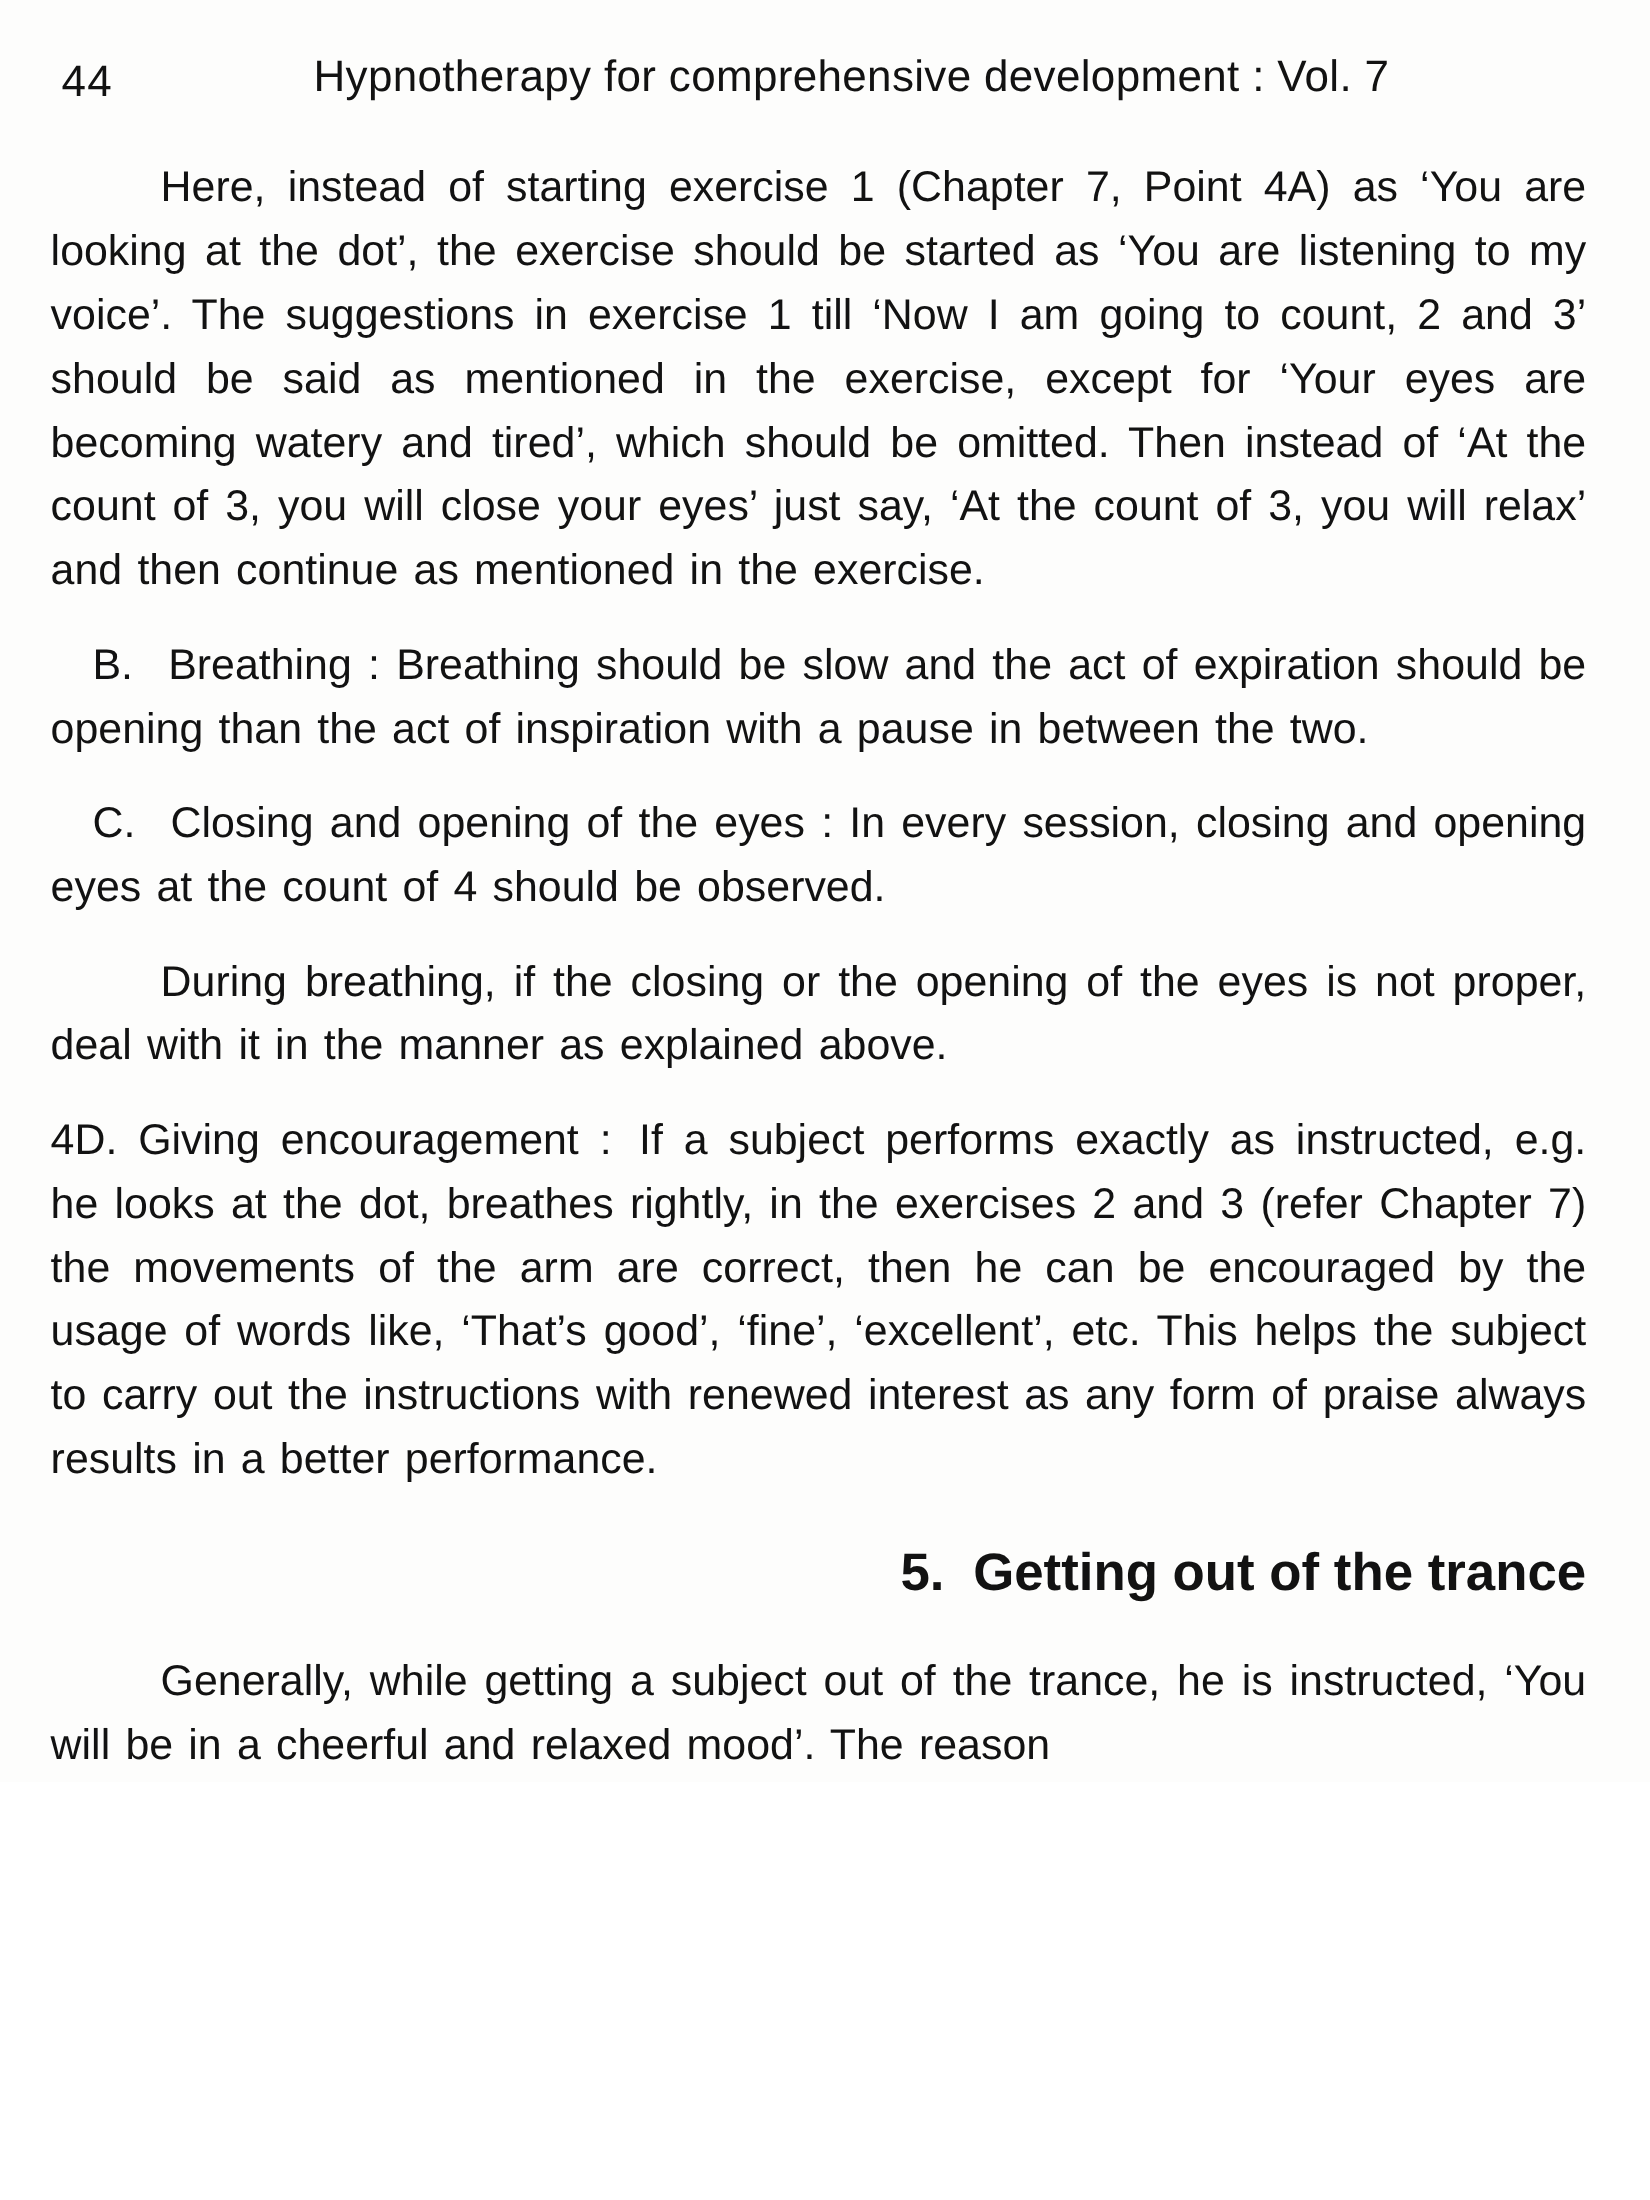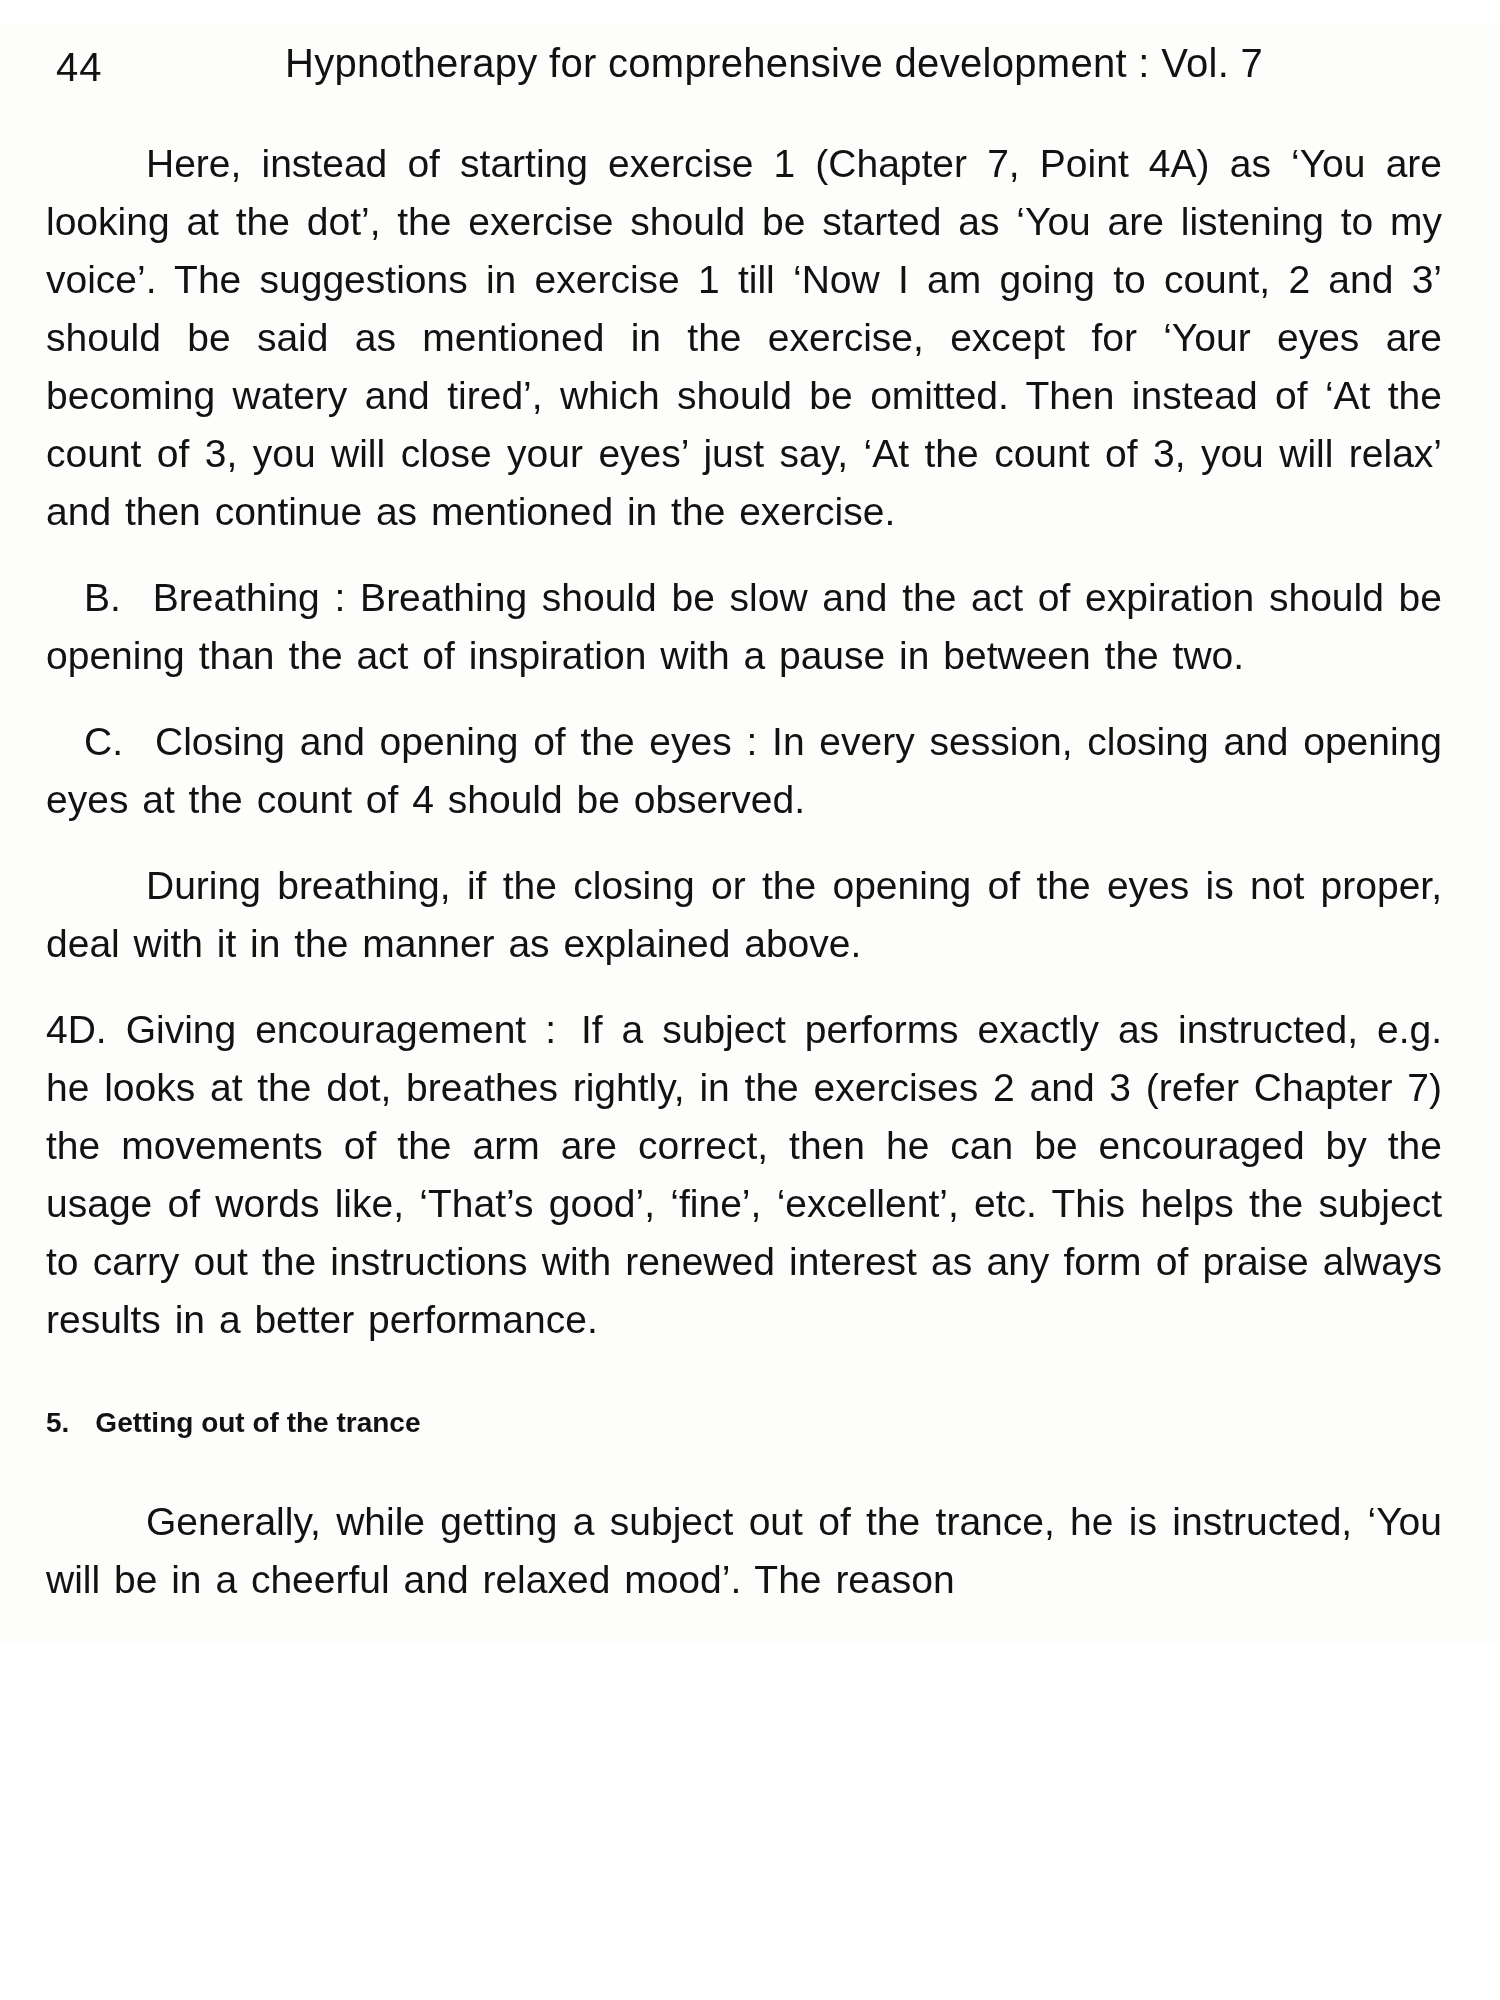--- a/index.html
+++ b/index.html
@@ -7,23 +7,22 @@
   body {
     width: 1500px;
     height: 2000px;
     font-family: "Liberation Sans", "DejaVu Sans", sans-serif;
     color: #121212;
   }
   .page {
     width: 1500px;
     height: 1620px;
     background: #fdfdfc;
-    padding: 18px 58px 0 46px;
+    padding: 48px 58px 0 46px;
     overflow: hidden;
-    margin-top: 23px;
   }
   .page-header {
     position: relative;
     height: 56px;
     margin-bottom: 38px;
   }
   .page-number {
     position: absolute;
     left: 10px;
     top: 4px;
@@ -43,24 +42,24 @@
     line-height: 58px;
     text-align: justify;
     margin-bottom: 28px;
     word-spacing: 3px;
   }
   .indent-lg { text-indent: 100px; }
   .indent-sm { text-indent: 38px; }
   .item-label { margin-right: 32px; }
   .lead-bold { font-weight: normal; margin-right: 6px; }
   .section-heading {
-    font-size: 28px;
+    font-size: 48px;
     line-height: 56px;
     font-weight: bold;
-    text-align: left;
+    text-align: right;
     margin: 46px 0 42px 0;
   }
   .heading-number { margin-right: 26px; }
 </style>
 </head>
 <body>
 
 <div class="page">
 
   <div class="page-header">

